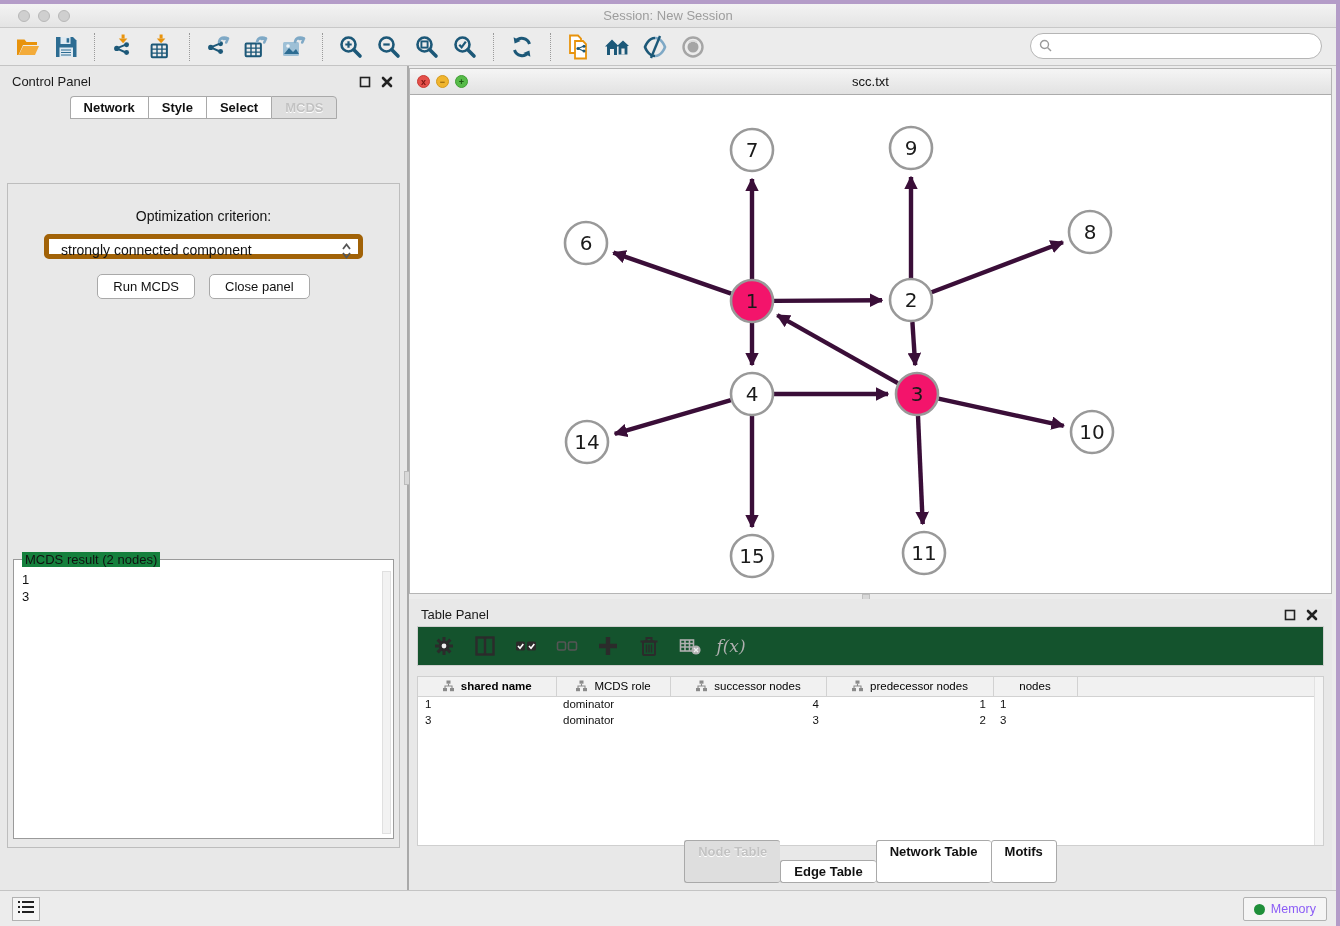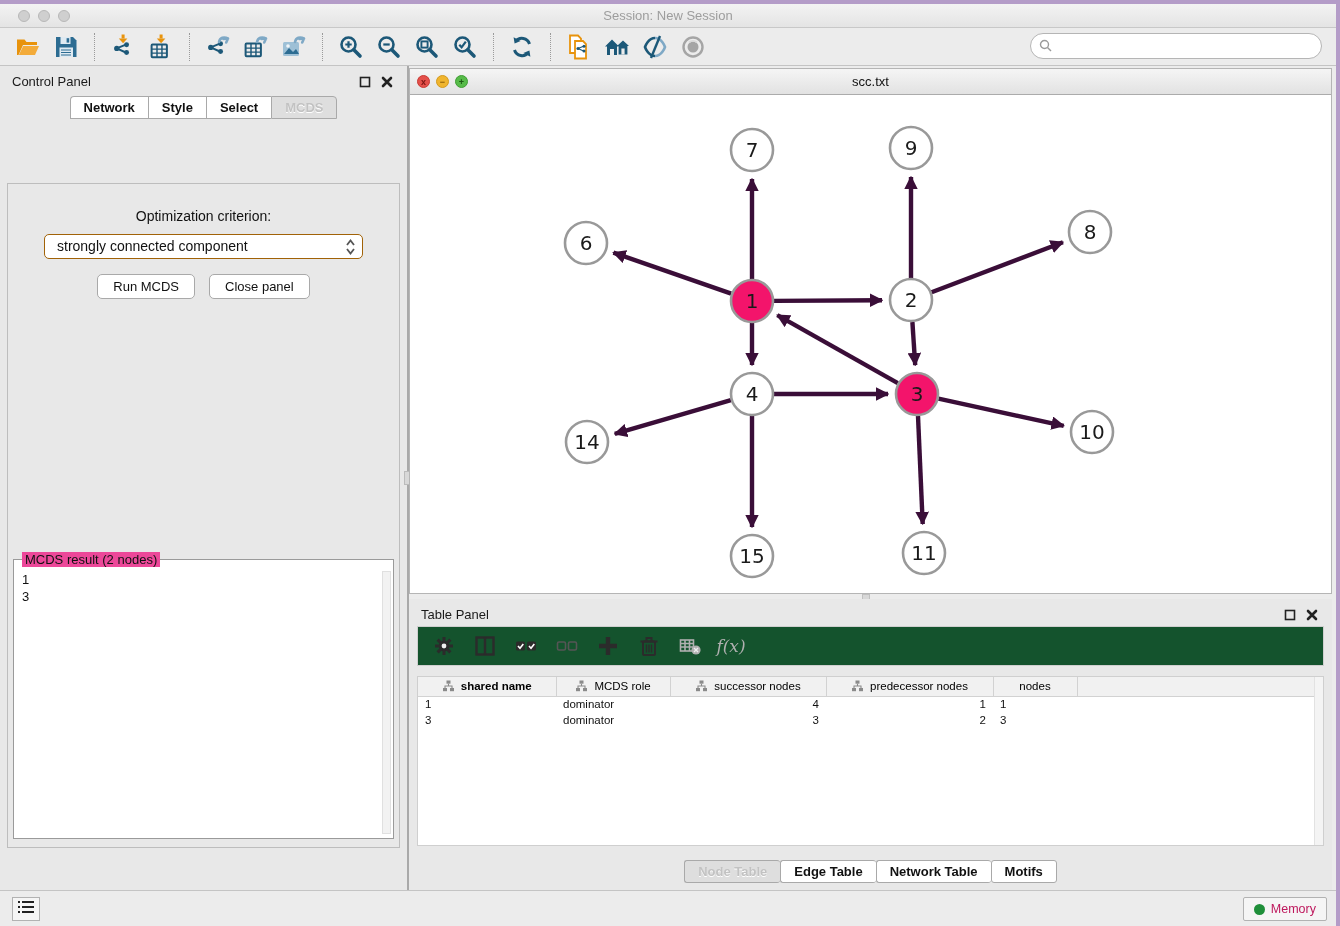--- a/index.html
+++ b/index.html
@@ -35,29 +35,29 @@
   .cp-tabs { display:flex; justify-content:center; position:relative; z-index:2; }
   .tabbtn { font-size:13px; font-weight:bold; padding:3px 13px; background:#fff;
     border:1px solid #a9a9a9; border-right:none; color:#111; }
   .tabbtn:first-child { border-radius:4px 0 0 0; }
   .tabbtn:last-child { border-right:1px solid #a9a9a9; border-radius:0 4px 0 0; }
   .tabbtn.disabled { background:#dedede; color:#c2c2c2; text-shadow:0 1px 0 #fff; }
   .cp-body { position:absolute; left:7px; right:7px; top:117px; bottom:46px;
     border:1px solid #bdbdbd; background:#e8e8e8; }
   .opt-label { text-align:center; margin-top:24px; font-size:14px; color:#111; }
   .dropdown { position:relative; margin:10px 36px 0 36px; height:25px; background:#fff;
-    border:1px solid #a16207; border-radius:5px; font-size:14px; line-height:23px;
+    border:5px solid #a16207; border-radius:5px; font-size:14px; line-height:23px;
     padding-left:12px; color:#111; }
   .dd-arrows { position:absolute; right:6px; top:3px; }
   .btn-row { display:flex; justify-content:center; gap:14px; margin-top:15px; }
   .pushbtn { font-size:13px; padding:4px 15px; background:#fff; border:1px solid #a9a9a9;
     border-radius:5px; color:#111; }
   fieldset.resultbox { position:absolute; left:5px; right:5px; top:368px; bottom:8px;
     border:1px solid #9a9a9a; background:#fff; padding:4px 8px; }
-  fieldset.resultbox legend { font-size:13px; color:#111; padding:0 3px; background:#ec4899; }
+  fieldset.resultbox legend { font-size:13px; color:#111; padding:0 3px; background:#15803d; }
   .result-line { font-size:13px; color:#111; line-height:17px; }
   .vscroll { position:absolute; right:2px; top:4px; bottom:4px; width:9px; background:#f2f2f2;
     border:1px solid #e0e0e0; }
 
   
   .vsplit { position:absolute; left:407px; top:62px; width:2px; height:828px; background:#a9a9a9; }
   .vsplit .grip { position:absolute; left:-3px; top:405px; width:8px; height:14px;
     background:#d8d8d8; border:1px solid #bbb; }
 
   
@@ -94,21 +94,21 @@
     border-left:1px solid #e2e2e2; }
   .tp-tabs { position:absolute; left:0; right:0; bottom:11px; display:flex; justify-content:center; }
 
   
   .statusbar { position:absolute; left:0; bottom:0; width:100%; height:36px; background:#ececec;
     border-top:1px solid #c4c4c4; }
   .sb-left { position:absolute; left:12px; top:6px; width:28px; height:24px; background:#f5f5f5;
     border:1px solid #b2b2b2; display:flex; align-items:center; justify-content:center; }
   .sb-right { position:absolute; right:9px; top:6px; height:24px; background:#f5f5f5;
     border:1px solid #b2b2b2; border-radius:2px; display:flex; align-items:center; gap:6px;
-    padding:0 10px; font-size:12.5px; color:#be185d; }
+    padding:0 10px; font-size:12.5px; color:#8b5cf6; }
   .memdot { width:11px; height:11px; border-radius:50%; background:#1f8f3a; }
 </style>
 </head>
 <body>
 
 <div class="desktop">
   <div class="window">
 
     <div class="titlebar">
       <div class="traffic" style="left:18px"></div>
@@ -584,21 +584,21 @@
                 <td style="text-align:right">2</td>
                 <td style="text-align:left">3</td>
                 <td></td>
               </tr>
             </tbody>
           </table>
         <div class="tp-vscroll"></div>
       </div>
       <div class="tp-tabs" id="tp-tabs">
           <div class="tabbtn disabled" style="border-radius: 3px;">Node Table</div>
-          <div class="tabbtn" style="border-radius: 3px;">Edge Table</div>
+          <div class="tabbtn" style="border-radius: 3px; margin-top: 20px;">Edge Table</div>
           <div class="tabbtn" style="border-radius: 3px;">Network Table</div>
           <div class="tabbtn" style="border-radius: 3px;">Motifs</div>
         </div>
     </div>
 
     <div class="statusbar">
       <div class="sb-left">
         <span>
           <svg width="16" height="14" viewBox="0 0 16 14">
               <g fill="#222">

